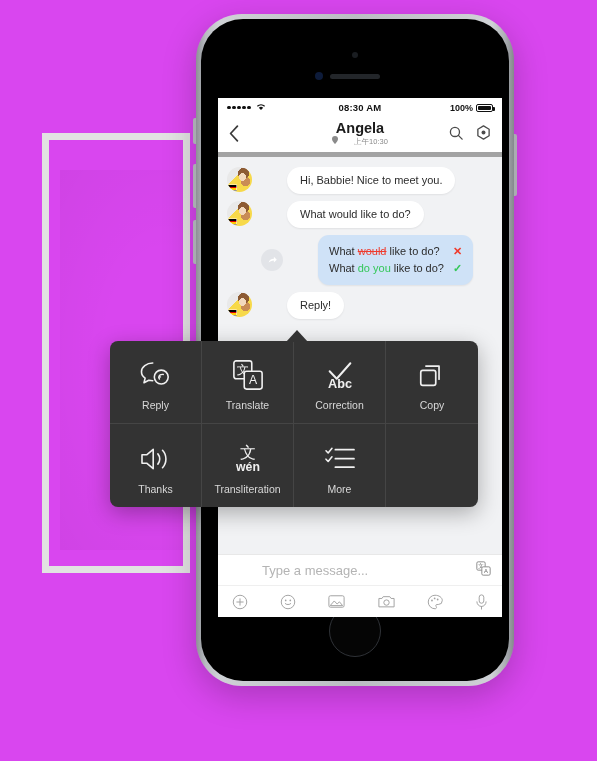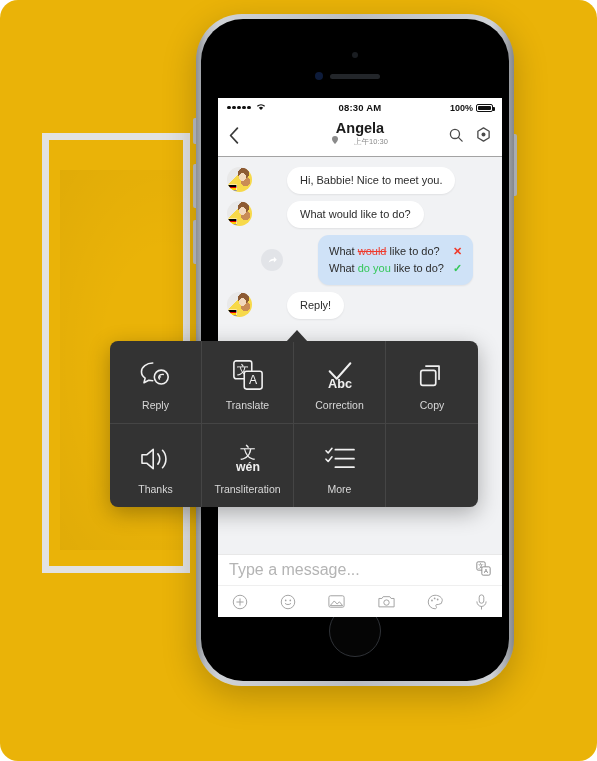--- a/index.html
+++ b/index.html
@@ -2,21 +2,21 @@
 <html><head>
 <meta charset="utf-8">
 <style>
   * { box-sizing: border-box; margin: 0; padding: 0; }
   html, body {
     width: 597px; height: 761px;
     background: #ffffff;
     font-family: "Liberation Sans", sans-serif;
     overflow: hidden;
   }
-  #stage { position: relative; width: 597px; height: 761px; background:#eab308;border-radius:18px; }
+  #stage { position: relative; width: 597px; height: 761px; background:#d946ef; }
 
   
   .deco-frame {
     position: absolute; left: 42px; top: 133px;
     width: 148px; height: 440px;
     border: 7px solid #e2e2e2;
     background: transparent;
     z-index: 1;
   }
   .deco-glow {
@@ -76,21 +76,21 @@
   .wifi { margin-left:3px; font-size:10px; line-height:1; }
   .sb-center { flex:0 0 auto; font-size:9.5px; letter-spacing:0.2px; }
   .sb-right-grp { flex:1; display:flex; align-items:center; justify-content:flex-end; gap:3px; font-size:9px; }
   .batt { width:17px; height:8px; border:1.2px solid #111; border-radius:2px; position:relative; }
   .batt:after{ content:""; position:absolute; right:-3px; top:2px; width:1.6px; height:4px; background:#111; border-radius:0 1px 1px 0;}
   .batt i { position:absolute; left:1px; top:1px; bottom:1px; width:13px; background:#111; display:block; border-radius:1px; }
 
   
   .navbar {
     height:40px; background:#fff; display:flex; align-items:center;
-    padding:0 11px; border-bottom:1px solid #a3a3a3; position:relative;
+    padding:0 11px; border-bottom:5px solid #a3a3a3; position:relative;
   }
   .nav-back { font-size:19px; color:#3a3a3a; line-height:1; cursor:pointer; width:22px; }
   .nav-title-wrap { position:absolute; left:0; right:0; top:3px; text-align:center; pointer-events:none; }
   .nav-title { font-size:14.5px; font-weight:bold; color:#1b1b1b; line-height:16px; }
   .nav-sub { font-size:7.5px; color:#8a8a8a; line-height:11px; display:flex; align-items:center; justify-content:center; gap:16px;}
   .nav-actions { margin-left:auto; display:flex; align-items:center; gap:13px; z-index:2; }
 
   
   .chat { position:relative; height:341px; background:#f1f2f4; padding:10px 9px 0 9px; }
   .row { display:flex; align-items:flex-start; margin-bottom:7px;gap:28px; }
@@ -126,21 +126,21 @@
   .corr-line .txt { flex:1; }
   .corr-line .mark { margin-left:9px; font-size:11px; font-weight:bold; }
   .wrong { color:#ef3b2d; text-decoration:line-through; }
   .right-w { color:#34c759; }
   .x-mark { color:#ef3b2d; }
   .v-mark { color:#34c759; }
 
   
   .input-area { position:absolute; left:0; right:0; bottom:0; background:#fff; border-top:1px solid #e8e8e8; }
   .input-row { height:31px; display:flex; align-items:center; padding:0 11px; border-bottom:1px solid #efefef;}
-  .input-ph { font-size:16px; color:#b4b4b4; flex:1; }
+  .input-ph { font-size:13px; color:#b4b4b4; flex:1;margin-left:33px; }
   .tool-row { height:31px; display:flex; align-items:center; justify-content:space-between; padding:0 14px; }
   .tool-row .ico { color:#9a9a9a; display:flex; align-items:center; }
 
   
   .menu {
     position:absolute; left:110px; top:341px; width:368px; height:166px;
     background:#333333; border-radius:8px; z-index:40;
     box-shadow:0 6px 22px rgba(0,0,0,0.3);
     display:grid; grid-template-columns:repeat(4,1fr); grid-template-rows:repeat(2,1fr);
   }

